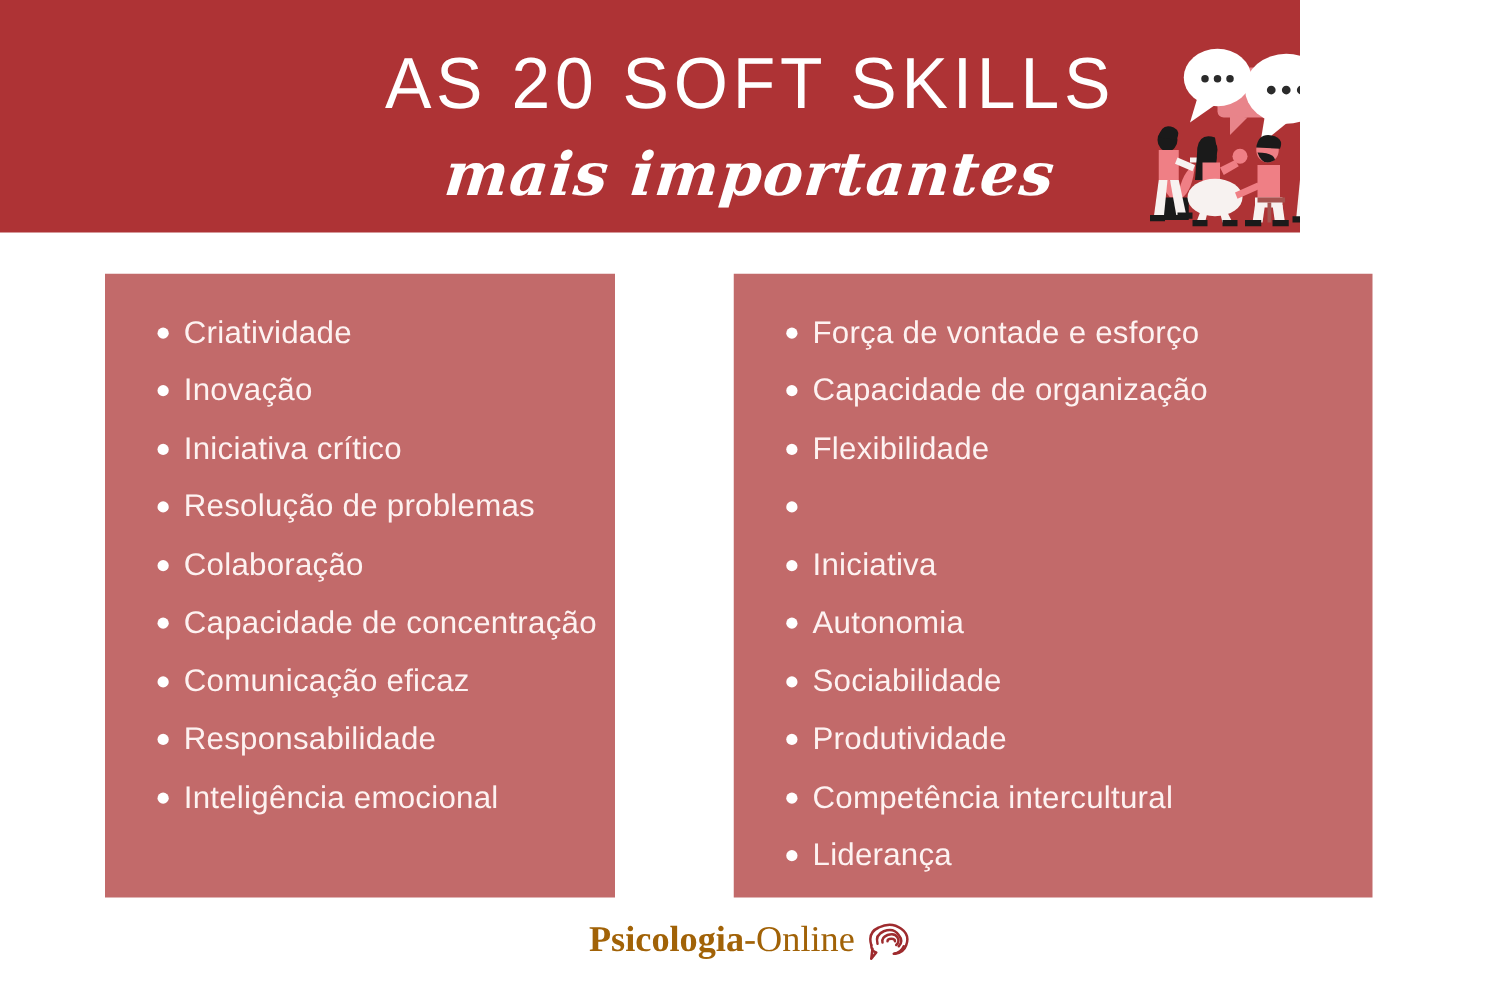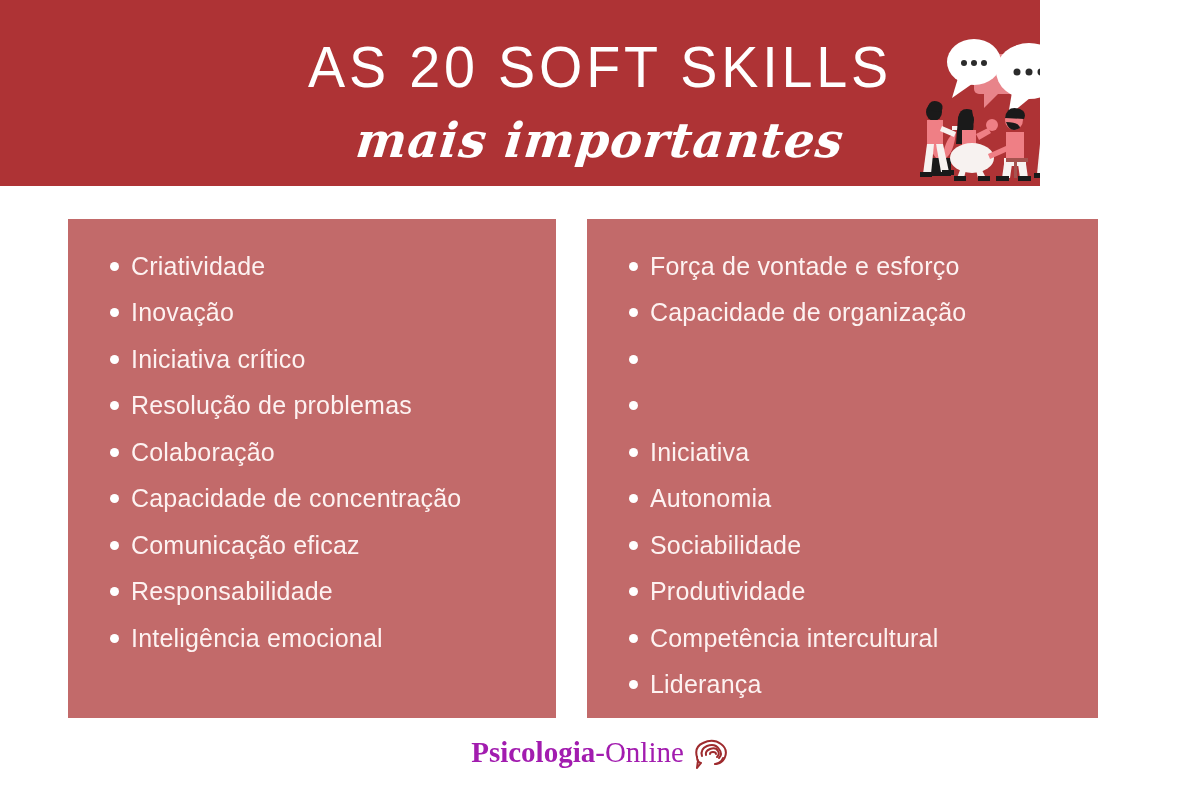--- a/index.html
+++ b/index.html
@@ -73,21 +73,21 @@
     height: 168px;
   }
 
   
   .panel {
     position: absolute;
     top: 219px;
     height: 499px;
     background: #c26a6a;
   }
-  .panel-left  { left: 68px;  width: 488px; }
+  .panel-left  { left: 84px;  width: 408px; }
   .panel-right { left: 587px; width: 511px; }
 
   .skill-list {
     list-style: none;
     margin: 0;
     padding: 0;
     position: absolute;
     left: 42px;
     top: 24px;
   }
@@ -118,21 +118,21 @@
     top: 730px;
     width: 1200px;
     height: 50px;
     display: flex;
     align-items: center;
     justify-content: center;
   }
   .brand {
     font-family: "Liberation Serif", serif;
     font-size: 29px;
-    color: #a21caf;
+    color: #a16207;
     letter-spacing: 0px;
     line-height: 1;
     display: inline-block;
   }
   .brand-bold { font-weight: bold; }
   .brand-light { font-weight: normal; }
   .brain-icon {
     margin-left: 7px;
     display: inline-block;
     vertical-align: -7px;
@@ -297,20 +297,21 @@
     <li class="skill-item">
       <span class="bullet"></span>
       <span>Força de vontade e esforço</span>
     </li>
     <li class="skill-item">
       <span class="bullet"></span>
       <span>Capacidade de organização</span>
     </li>
     <li class="skill-item">
       <span class="bullet"></span>
+      <span>Flexibilidade</span>
     </li>
     <li class="skill-item">
       <span class="bullet"></span>
     </li>
     <li class="skill-item">
       <span class="bullet"></span>
       <span>Iniciativa</span>
     </li>
     <li class="skill-item">
       <span class="bullet"></span>

